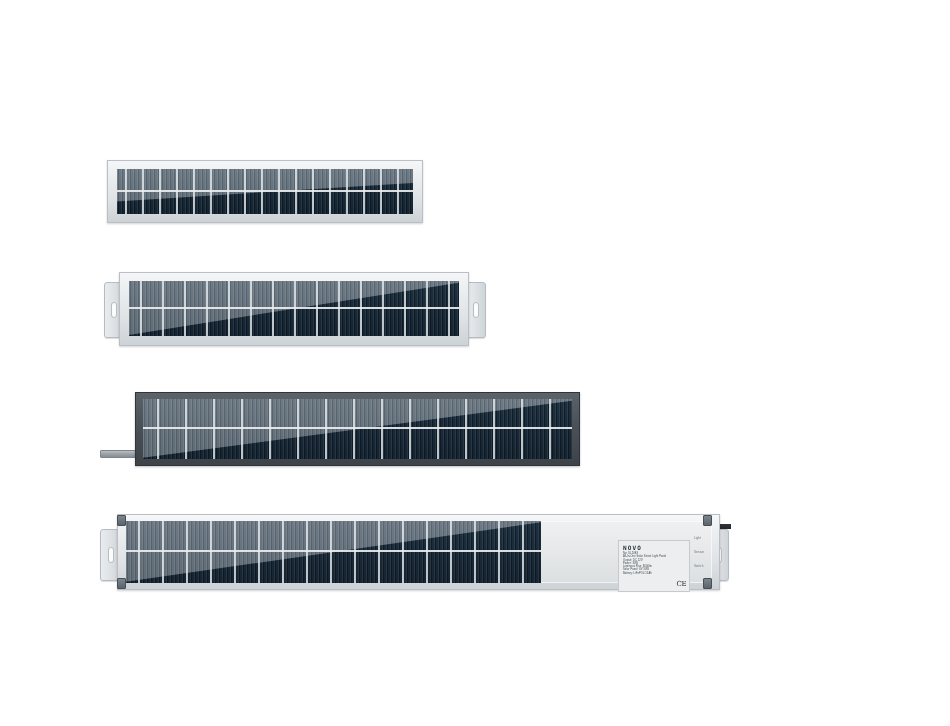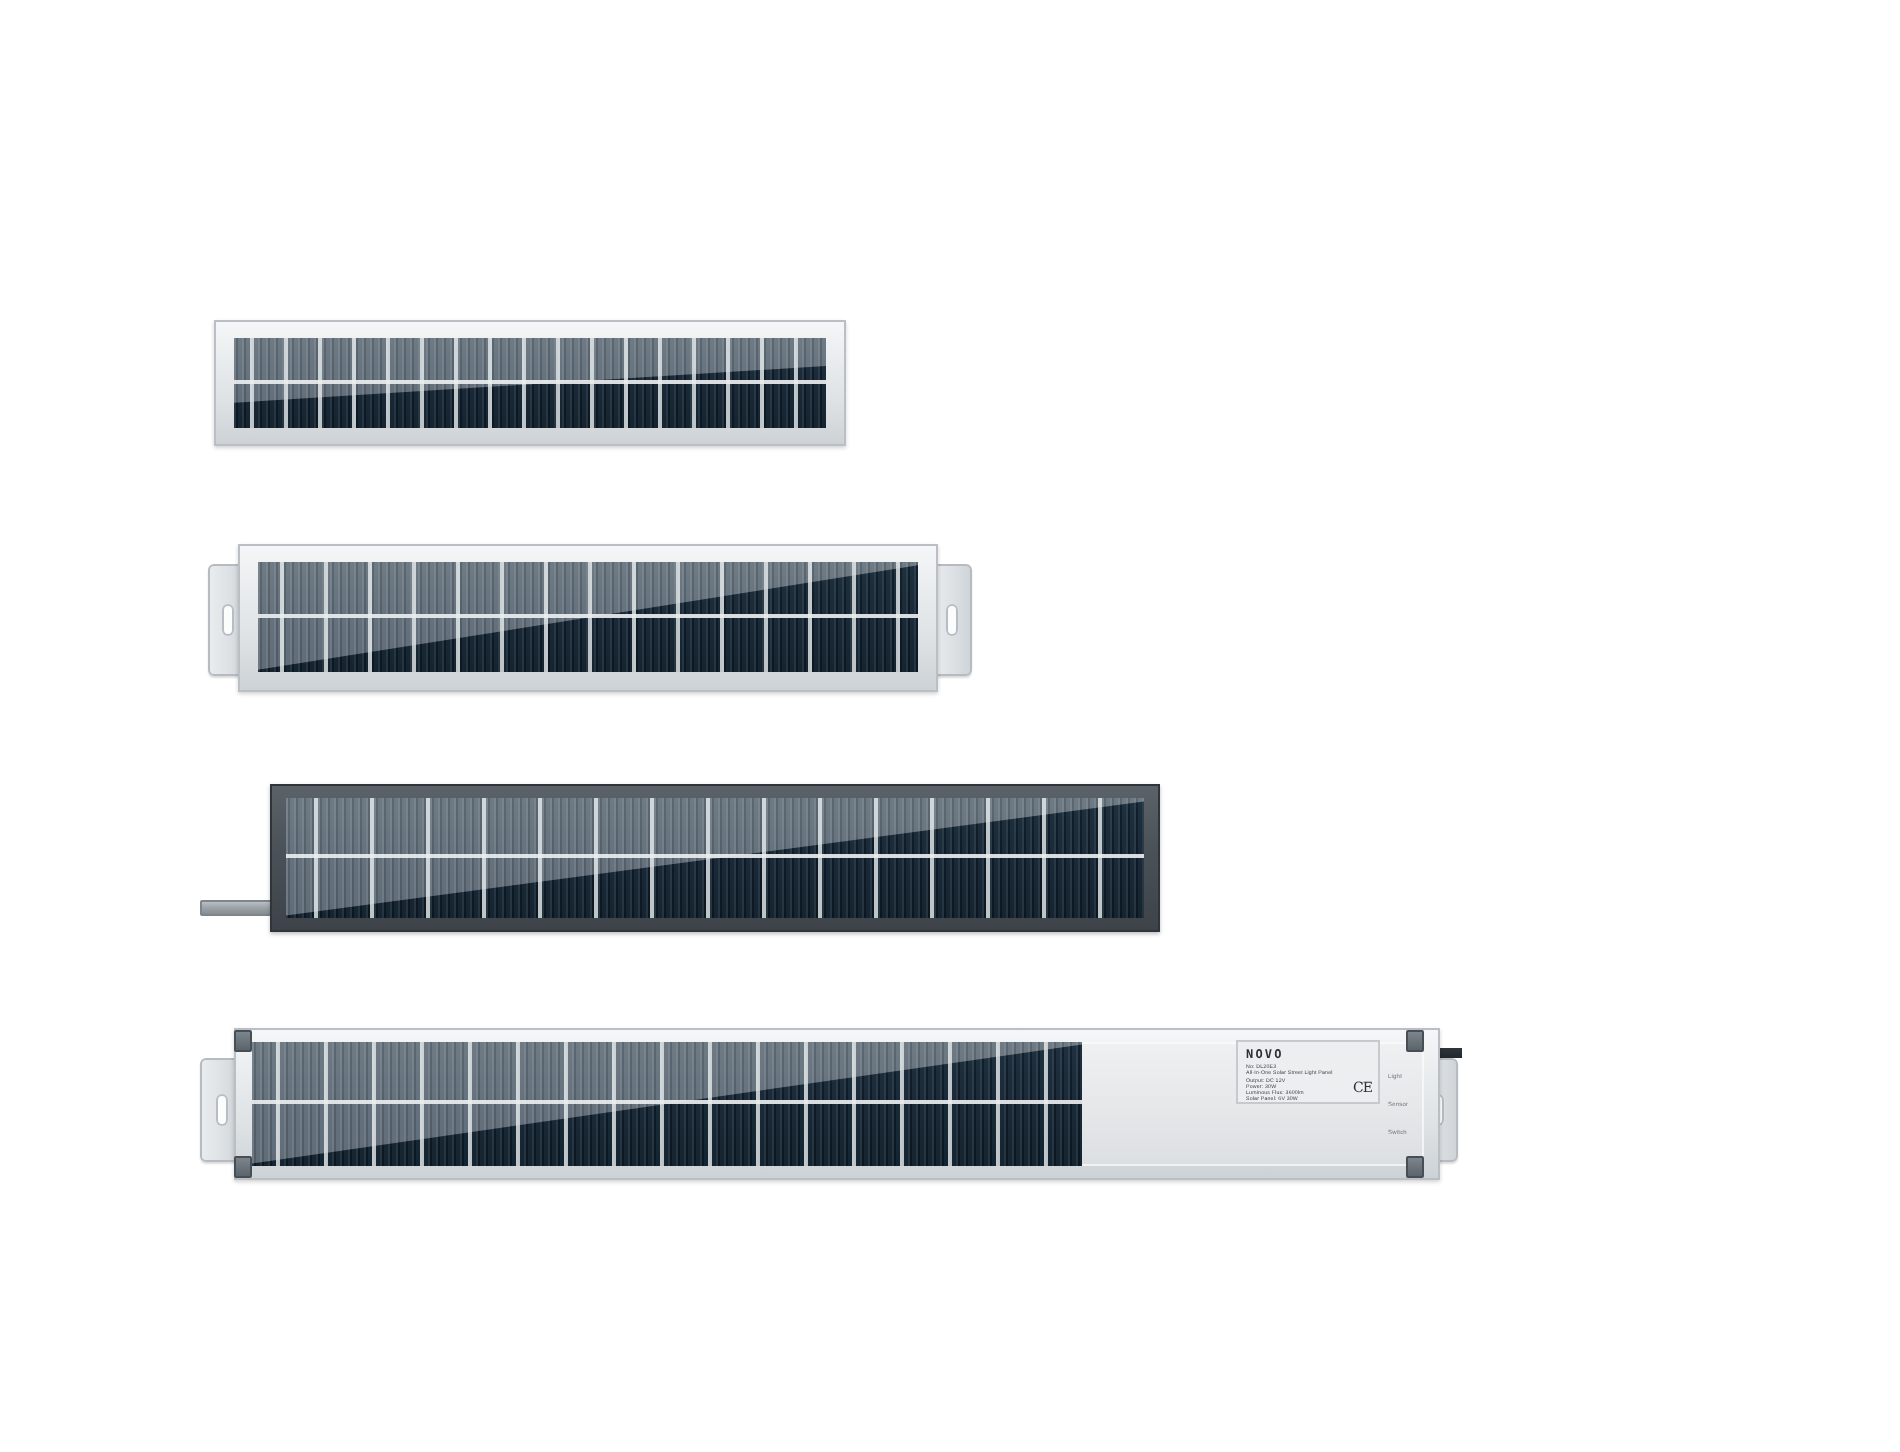--- a/index.html
+++ b/index.html
@@ -322,21 +322,21 @@
         <div class="busbar-v" style="left:252px;"></div>
         <div class="busbar-v" style="left:276px;"></div>
         <div class="busbar-v" style="left:300px;"></div>
         <div class="busbar-v" style="left:324px;"></div>
         <div class="busbar-v" style="left:348px;"></div>
         <div class="busbar-v" style="left:372px;"></div>
         <div class="busbar-v" style="left:396px;"></div>
       </div>
     </div>
 
-    <div class="spec-label" style="left:518px; top:8px; width:72px; height:32px;">
+    <div class="spec-label" style="left:518px; top:28px; width:72px; height:52px;">
       <div class="brand">NOVO</div>
       <div class="spec-line">No:  DL20E3</div>
       <div class="spec-line">All-In-One Solar Street Light Panel</div>
       <div class="spec-line">Output:  DC 12V</div>
       <div class="spec-line">Power: 30W</div>
       <div class="spec-line">Luminous Flux: 3600lm</div>
       <div class="spec-line">Solar Panel: 6V 30W</div>
       <div class="spec-line">Battery: LiFePO4 15Ah</div>
       <div class="ce-mark">CE</div>
     </div>

